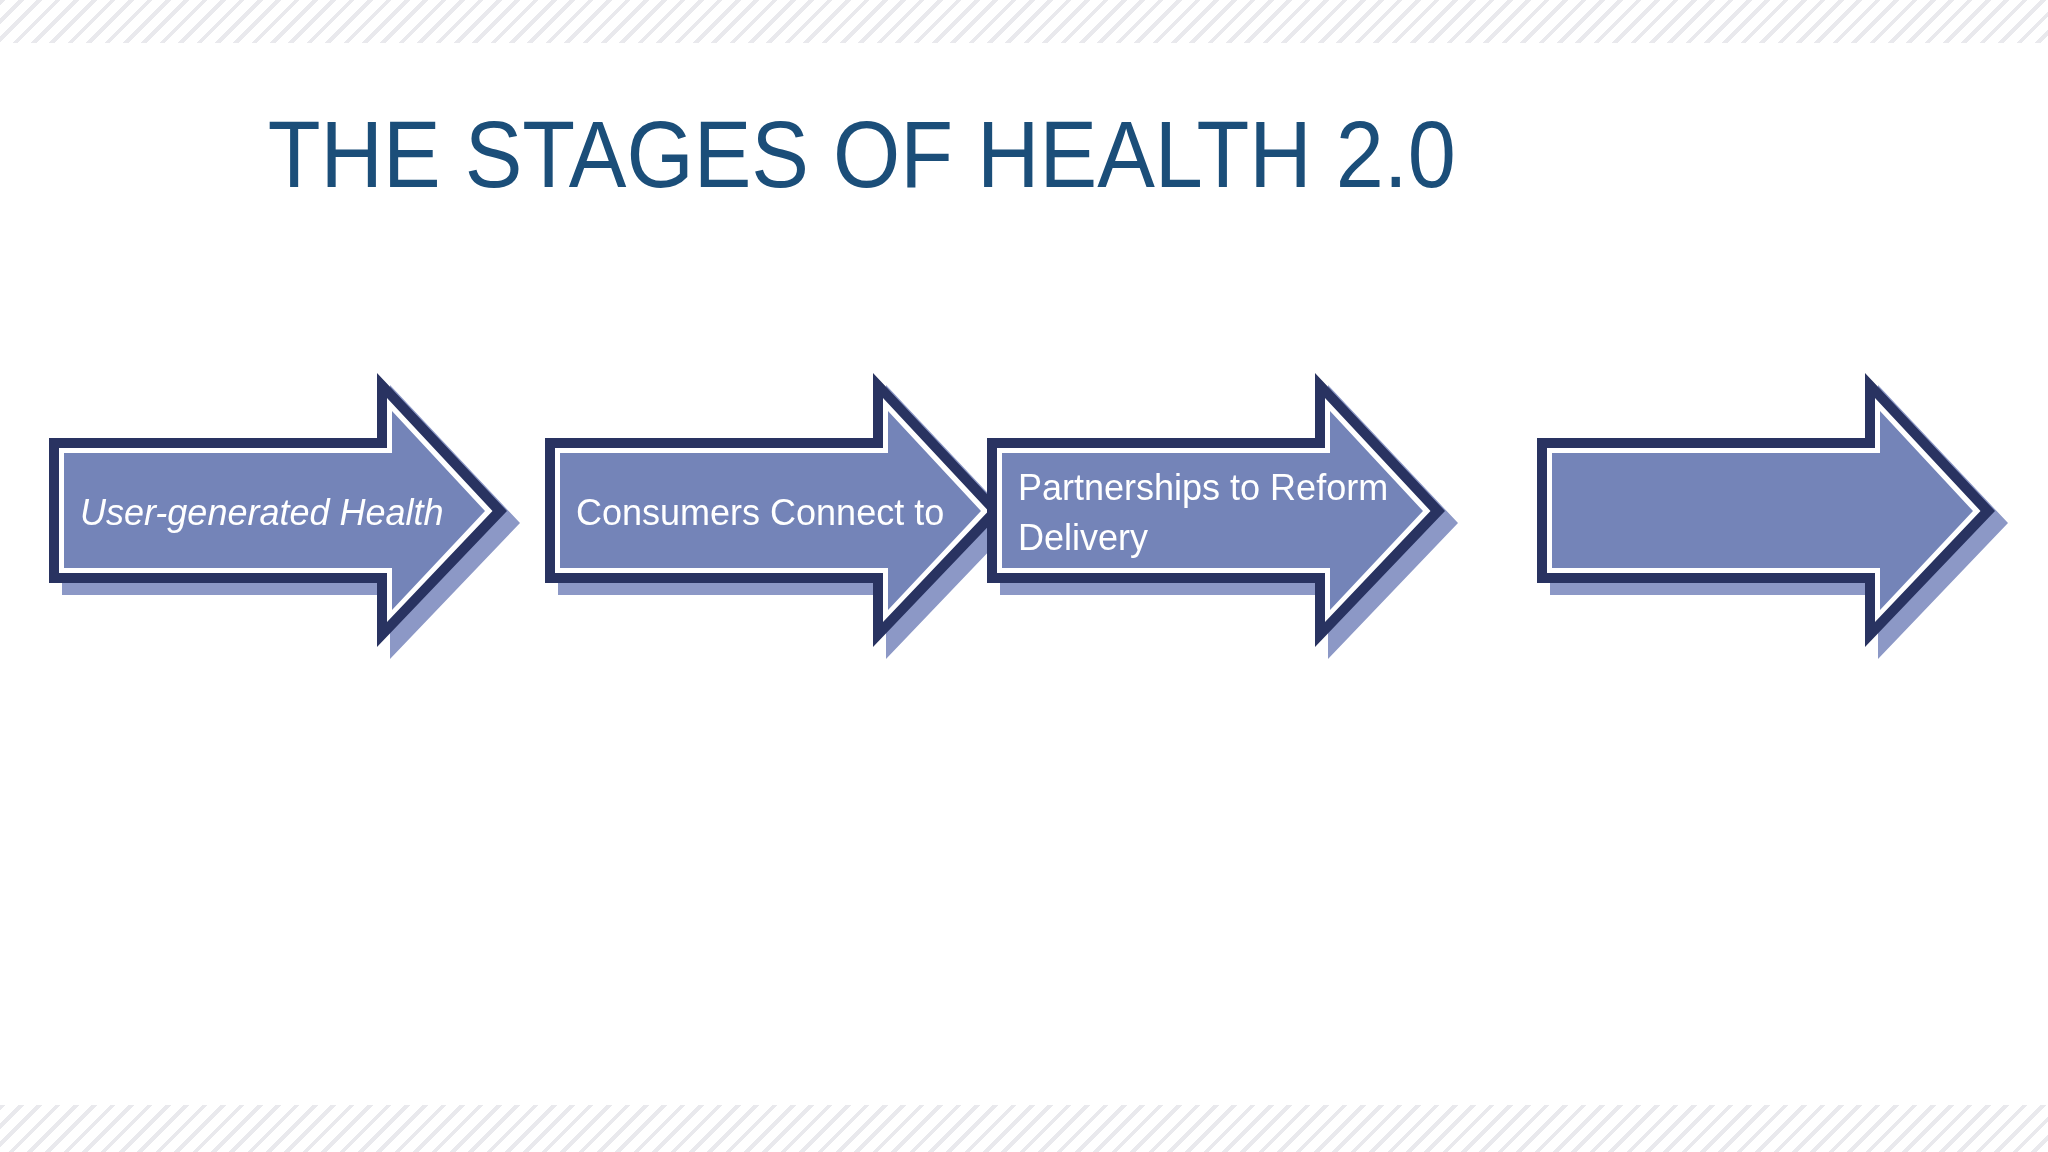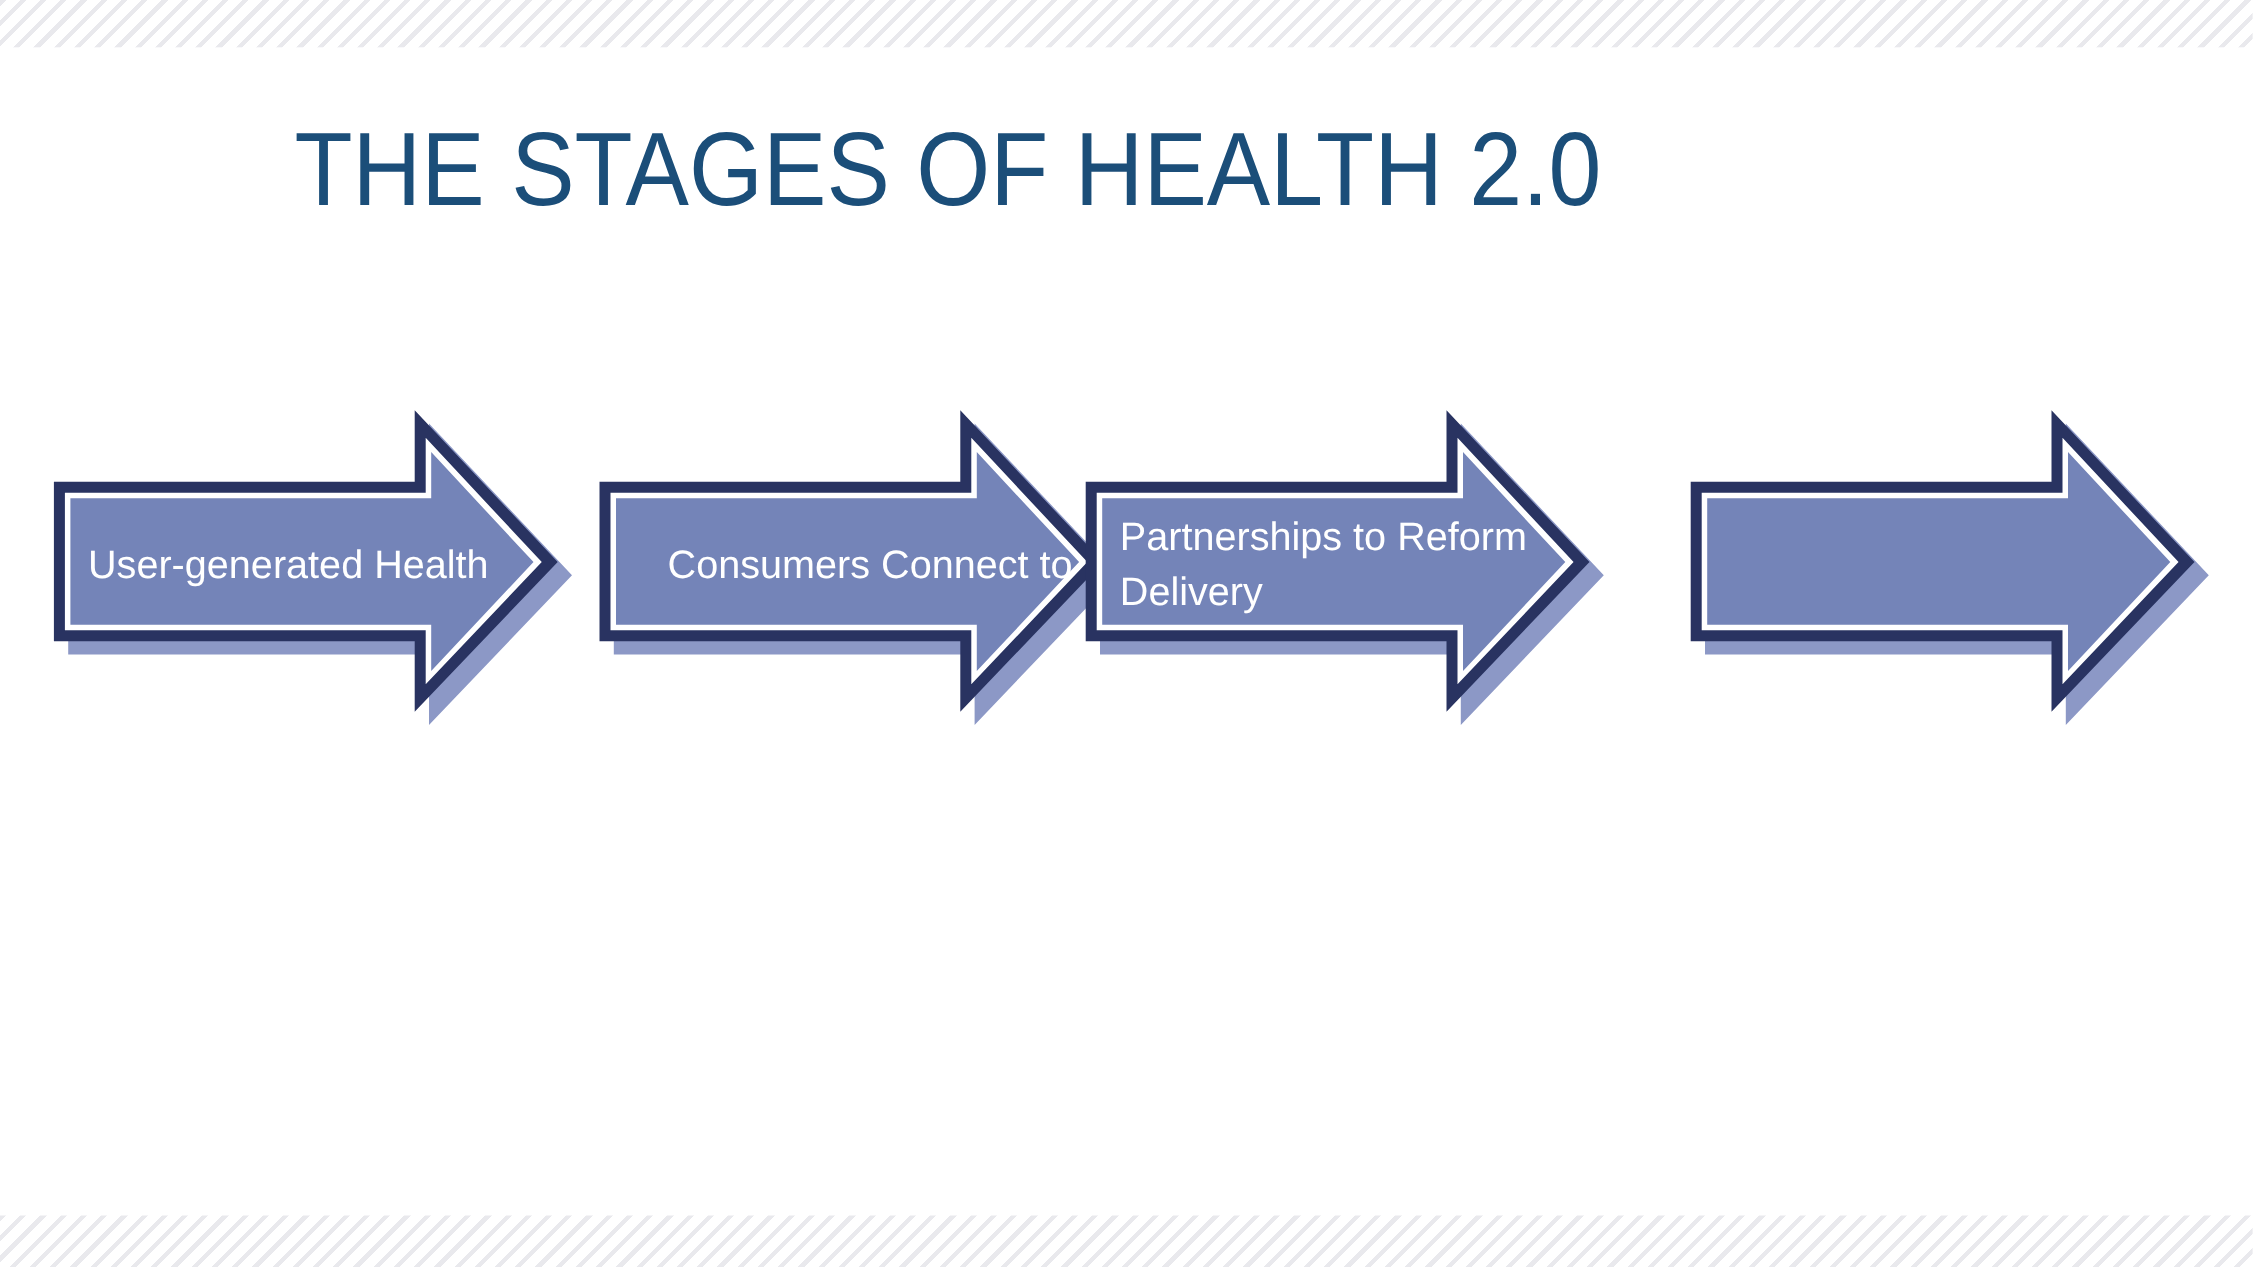--- a/index.html
+++ b/index.html
@@ -32,22 +32,22 @@
   }
   .stage svg { position: absolute; top: 0; left: 0; display: block; }
   .stage-label {
     position: absolute; left: 44px; top: 78px; width: 430px; height: 145px;
     padding-top: 5px; box-sizing: border-box;
     display: flex; flex-direction: column; justify-content: center;
     color: #ffffff; font-size: 36px; line-height: 50px; font-weight: 400;
   }
   .stage-label div { white-space: nowrap; }
 
-  .stage.s1 { left: 36px; }
-  .stage.s2 { left: 532px; text-align: center; }
+  .stage.s1 { left: 36px; font-style: italic; }
+  .stage.s2 { left: 532px; }
   .stage.s3 { left: 974px; }
   .stage.s4 { left: 1524px; }
 </style>
 </head>
 <body>
 
 <svg width="0" height="0" style="position:absolute" aria-hidden="true">
   <defs>
     <g id="arrow-shape">
       <polygon fill="#8c98c6" transform="translate(13,12)" points="13,78 341,78 341,13 471,151 341,287 341,223 13,223"></polygon>

